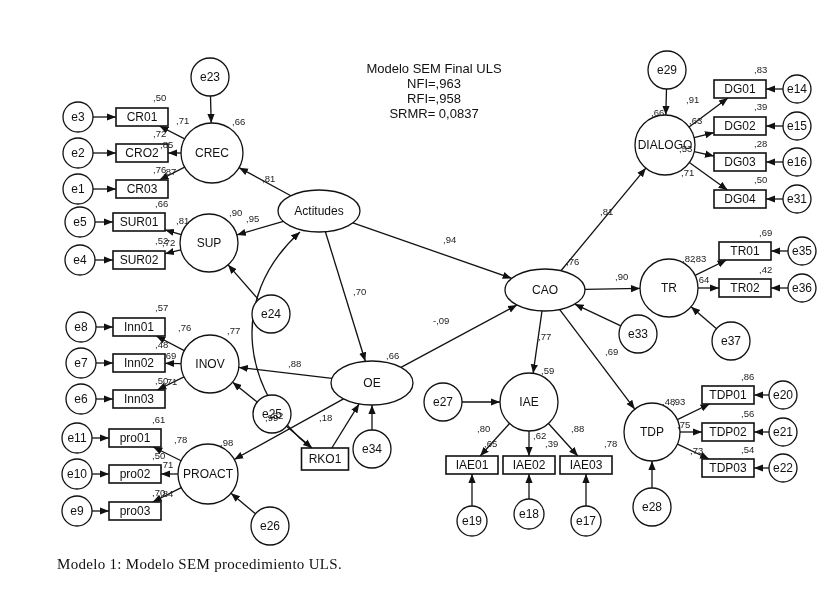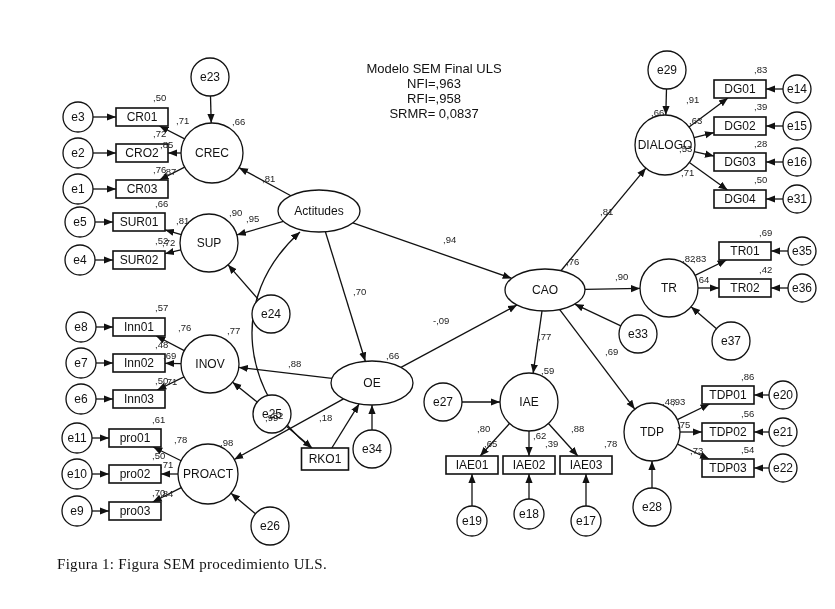--- a/index.html
+++ b/index.html
@@ -442,13 +442,13 @@
       <text x="265" y="421" class="small-text" text-anchor="start">,99</text>
       <text x="433" y="324" class="small-text" text-anchor="start">-,09</text>
       <text x="319" y="421" class="small-text" text-anchor="start">,18</text>
       <text x="600" y="215" class="small-text" text-anchor="start">,81</text>
       <text x="615" y="280" class="small-text" text-anchor="start">,90</text>
       <text x="538" y="340" class="small-text" text-anchor="start">,77</text>
       <text x="605" y="355" class="small-text" text-anchor="start">,69</text>
     </g>
 </svg>
 
-<div class="caption">Figura 1: Figura SEM procedimiento ULS.</div>
+<div class="caption">Modelo 1: Modelo SEM procedimiento ULS.</div>
 
 </body></html>

